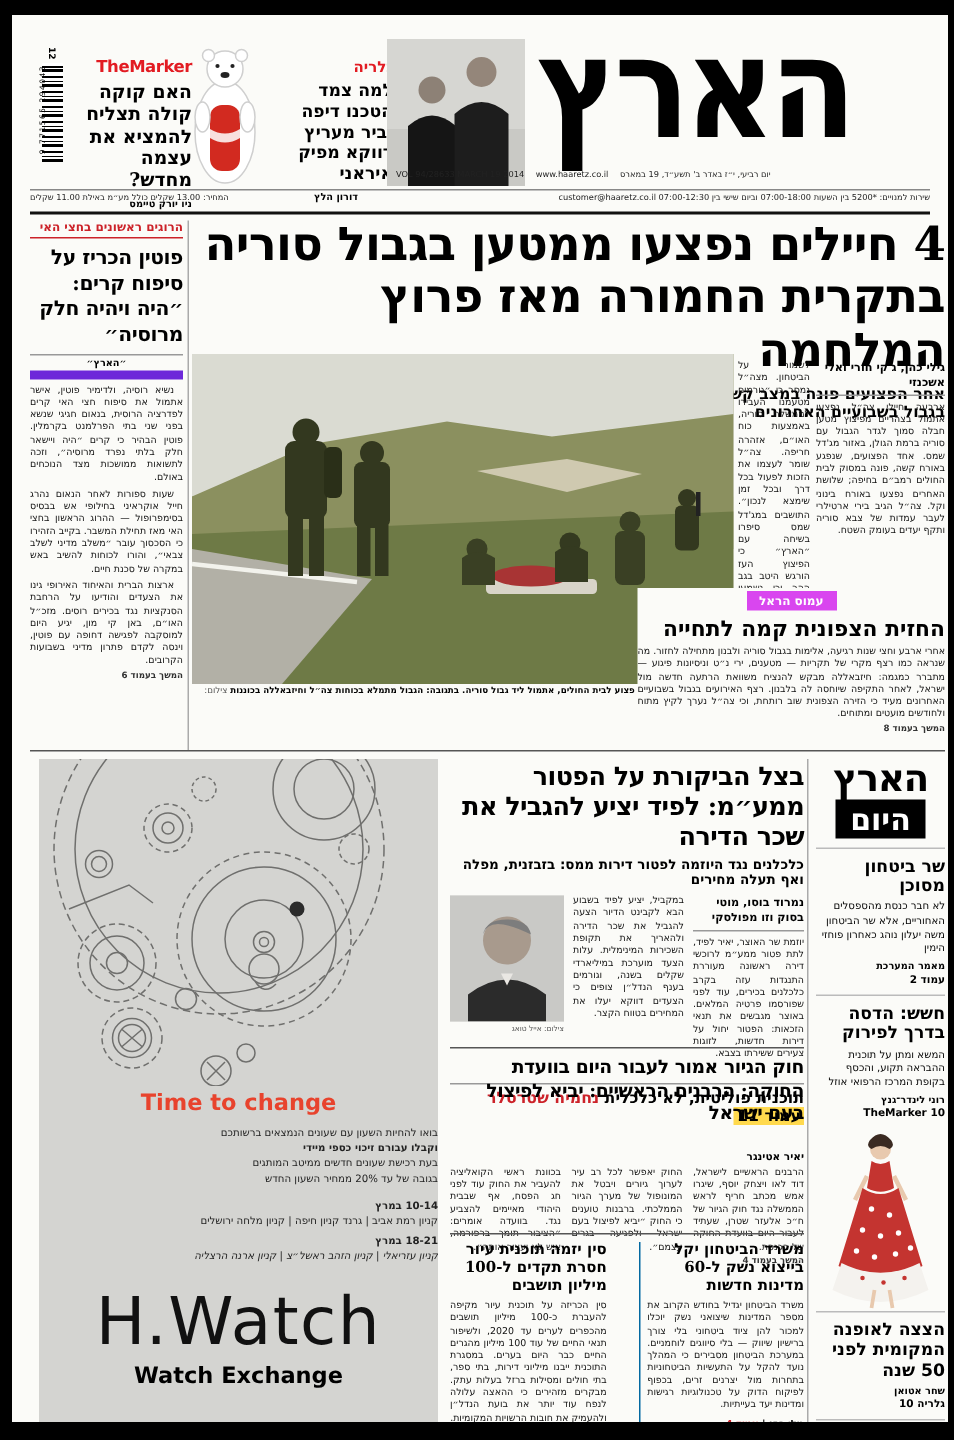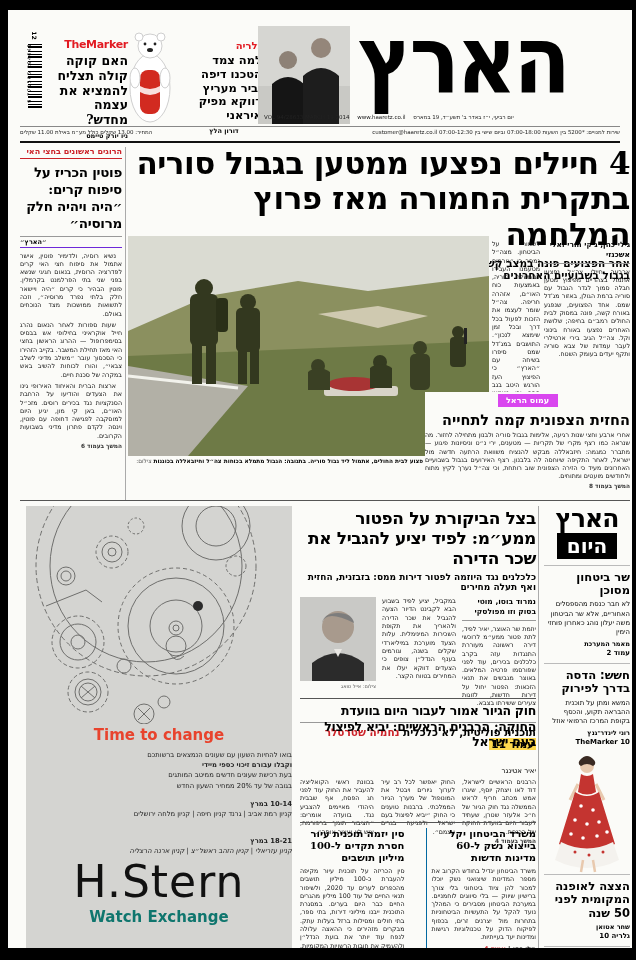--- a/index.html
+++ b/index.html
@@ -36,21 +36,21 @@
 
   
   .lead-hl{position:absolute;left:124px;top:136px;width:498px;text-align:right;direction:rtl;}
   .lead-hl .l1,.lead-hl .l2{font-weight:bold;font-size:31px;line-height:1.14;letter-spacing:-0.5px;}
   .lead-sub{margin-top:5px;font-size:10.5px;font-weight:bold;}
 
   
   .leftcol{position:absolute;left:12px;top:137px;width:102px;direction:rtl;text-align:right;}
   .kicker{color:#cc2229;font-size:8px;font-weight:bold;border-bottom:1px solid #cc2229;padding-bottom:2px;}
   .leftcol h2{margin:5px 0 4px;font-size:13.5px;line-height:1.25;letter-spacing:-0.3px;}
-  .mini-credit{font-size:6.5px;font-weight:bold;text-align:left;border-top:1px solid #999;border-bottom:1px solid #6d28d9;padding:1px 0;margin-bottom:4px;}
+  .mini-credit{font-size:6.5px;font-weight:bold;text-align:center;border-top:1px solid #999;border-bottom:6px solid #6d28d9;padding:1px 0;margin-bottom:4px;}
   .body-txt{font-size:6.3px;line-height:1.32;text-align:justify;color:#111;}
   .body-txt p{margin:0 0 3px;text-indent:6px;}
   .continued{font-size:5.8px;font-weight:bold;color:#333;margin-top:2px;}
   .vrule{position:absolute;width:1px;background:#aaa;}
 
   
   .main-photo{position:absolute;left:120px;top:226px;width:361px;height:220px;background:#9aa07a;}
   .caption{position:absolute;left:120px;top:448px;width:361px;direction:rtl;display:flex;justify-content:space-between;font-size:5.8px;}
   .caption .cap-t{font-weight:bold;}
   .caption .cap-c{color:#555;}
@@ -83,38 +83,38 @@
   .lapid-photo{width:76px;height:84px;background:#c7c7c4;flex:none;order:3;position:relative;}
   .photo-credit{position:absolute;bottom:-8px;right:0;font-size:5px;color:#555;}
   .lapid-col{flex:1;}
   .lapid-footer{margin-top:14px;border-top:1px solid #999;padding-top:3px;font-size:10.5px;font-weight:bold;}
   .red-name{color:#cc2229;}
   .page-hl{background:#ffd94d;padding:0 2px;}
 
   
   .giyur{position:absolute;left:292px;top:688px;width:236px;direction:rtl;text-align:right;border-top:1px solid #555;padding-top:4px;}
   .giyur h2{margin:0 0 17px;font-size:12.5px;line-height:1.25;letter-spacing:-0.3px;}
-  .giyur .by{font-size:7px;font-weight:normal;margin-bottom:3px;}
+  .giyur .by{font-size:7px;font-weight:bold;margin-bottom:3px;}
   .cols3{column-count:3;column-gap:7px;}
   .bottom-row{position:absolute;left:292px;top:812px;width:236px;direction:rtl;border-top:1px solid #555;padding-top:5px;display:flex;gap:0;}
   .b-art{width:112px;text-align:right;}
   .b-art.first{border-left:1px solid #0369a1;padding-left:5px;margin-left:21px;}
   .b-art h3{margin:0 0 3px;font-size:10px;line-height:1.2;}
   .b-foot{font-size:6.5px;font-weight:bold;margin-top:3px;}
   .red{color:#cc2229;}
 
   
   .ad{position:absolute;left:18px;top:496px;width:266px;height:444px;background:#d4d4d1;overflow:hidden;}
   .ad-gears{position:absolute;left:0;top:0;width:266px;height:218px;}
   .ad-tag{position:absolute;top:220px;width:100%;text-align:center;color:#e8432d;font-weight:bold;font-size:15px;}
   .ad-lines{position:absolute;top:244px;width:100%;direction:rtl;font-size:6.8px;line-height:1.5;color:#222;}
   .ad-lines .b{font-weight:bold;}
   .ad-dates{margin-top:8px;}
   .ad-brand{position:absolute;top:350px;width:100%;text-align:center;font-size:44px;letter-spacing:1px;color:#111;font-weight:normal;}
-  .ad-brand-sub{position:absolute;top:402px;width:100%;text-align:center;font-size:15px;font-weight:bold;color:#0f766e;}
+  .ad-brand-sub{position:absolute;top:402px;width:100%;text-align:center;font-size:15px;font-weight:bold;color:#000000;}
 
   .bottom-band{position:absolute;left:0;top:948px;width:636px;height:12px;background:#000;}
 </style>
 </head>
 <body>
 
 <div class="frame">
   <div class="paper">
 
     <div class="barcode-wrap">
@@ -307,21 +307,21 @@
       <div class="t-item">
         
         
         
         
       </div>
     </div>
 
     <div class="lapid">
       <h2 class="serif">בצל הביקורת על הפטור ממע״מ: לפיד יציע להגביל את שכר הדירה</h2>
-      <div class="sub">כלכלנים נגד היוזמה לפטור דירות ממס: בזבזנית, החזית ואף תעלה מחירים</div>
+      <div class="sub">כלכלנים נגד היוזמה לפטור דירות ממס: בזבזנית, מפלה ואף תעלה מחירים</div>
       <div class="lapid-row">
         <div class="lapid-col">
           <div class="byline">נמרוד בוסו, מוטי בסוק וזו מפולסקי</div>
           <div class="body-txt">יוזמת שר האוצר, יאיר לפיד, לתת פטור ממע״מ לרוכשי דירה ראשונה מעוררת התנגדות עזה בקרב כלכלנים בכירים, עוד לפני שפורסמו פרטיה המלאים. באוצר מגבשים את תנאי הזכאות: הפטור יחול על דירות חדשות, לזוגות צעירים ששירתו בצבא.</div>
         </div>
         <div class="lapid-col">
           <div class="body-txt">במקביל, יציע לפיד בשבוע הבא לקבינט הדיור הצעה להגביל את שכר הדירה ולהאריך את תקופת השכירות המינימלית. עלות הצעד מוערכת במיליארדי שקלים בשנה, וגורמים בענף הנדל״ן צופים כי הצעדים דווקא יעלו את המחירים בטווח הקצר.</div>
         </div>
         <div class="lapid-photo">
           <svg viewBox="0 0 76 84" width="76" height="84">
@@ -410,22 +410,22 @@
         </g>
       </svg>
       <div class="ad-tag">Time to change</div>
       <div class="ad-lines heb">
         <div>בואו להחיות השעון עם שעונים הנמצאים ברשותכם</div>
         <div class="b">וקבלו עבורם זיכוי כספי מיידי</div>
         <div>בעת רכישת שעונים חדשים ממיטב המותגים</div>
         <div>בגובה של עד 20% ממחיר השעון החדש</div>
         <div class="ad-dates b">10-14 במרץ</div>
         <div>קניון רמת אביב | גרנד קניון חיפה | קניון מלחה ירושלים</div>
-        <div class="b" style="margin-top:17px;">18-21 במרץ</div>
+        <div class="b" style="margin-top:3px;">18-21 במרץ</div>
         <div style="font-style:italic;padding-left:39px;">קניון עזריאלי | קניון הזהב ראשל״צ | קניון ארנה הרצליה</div>
       </div>
-      <div class="ad-brand">H.Stern</div>
+      <div class="ad-brand">H.Watch</div>
       <div class="ad-brand-sub">Watch Exchange</div>
     </div>
 
   </div>
   <div class="bottom-band"></div>
 </div>
 
 </body></html>

